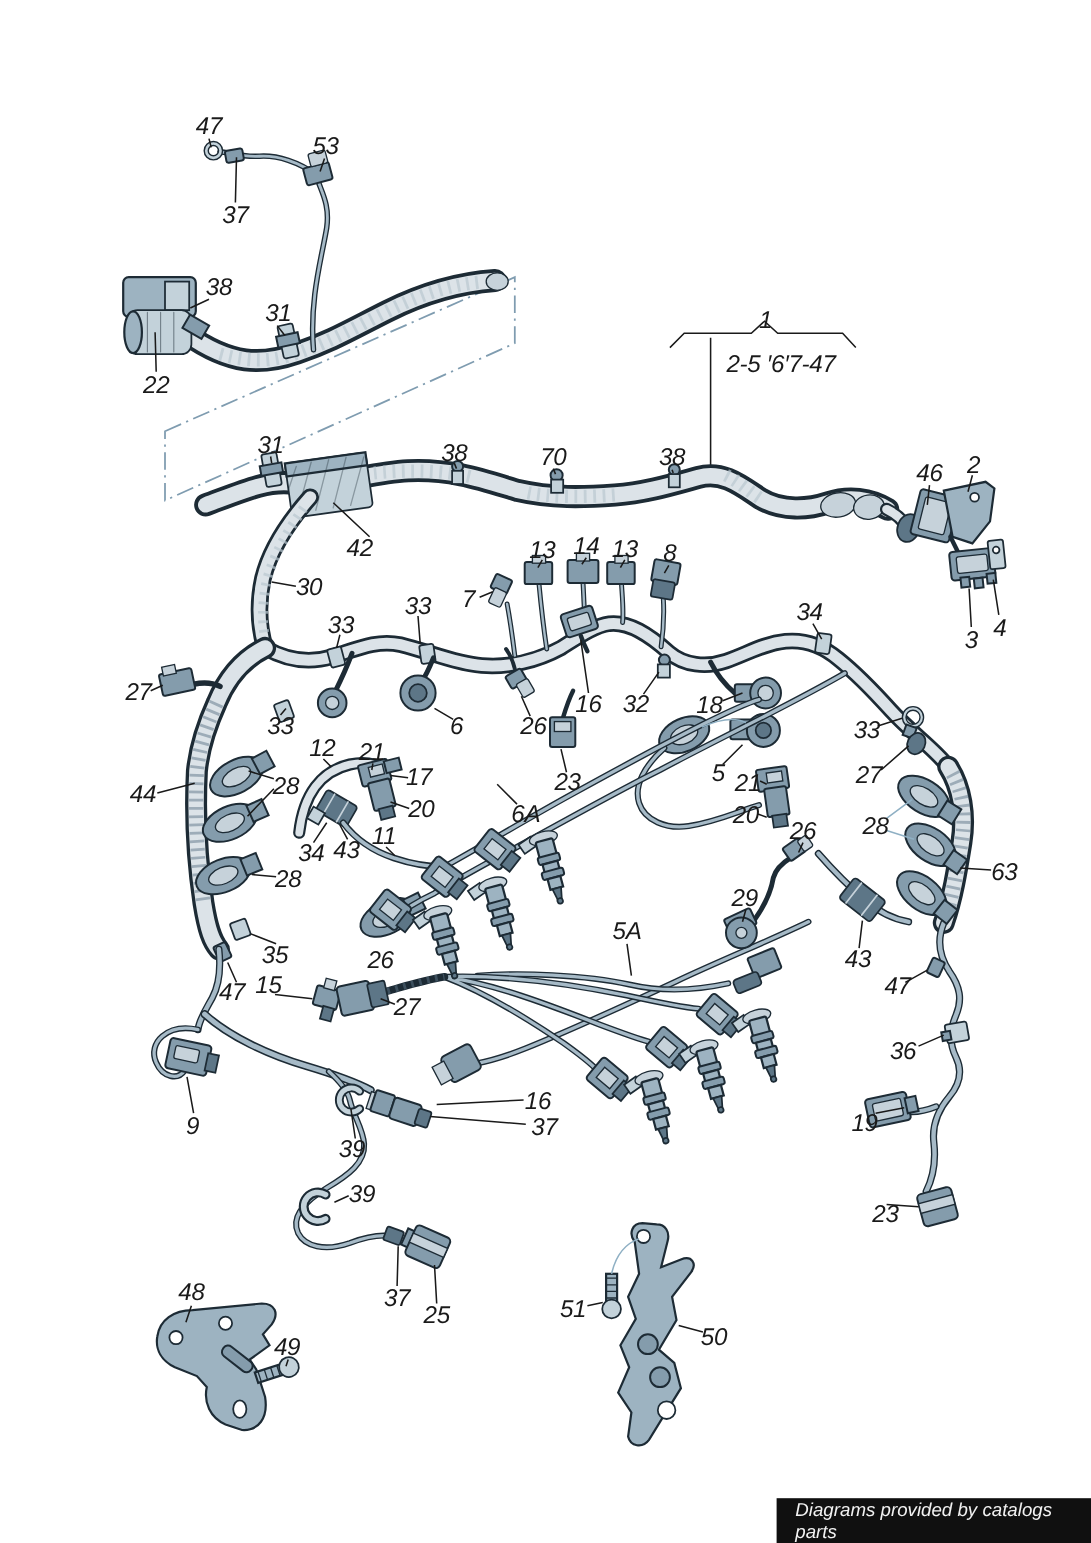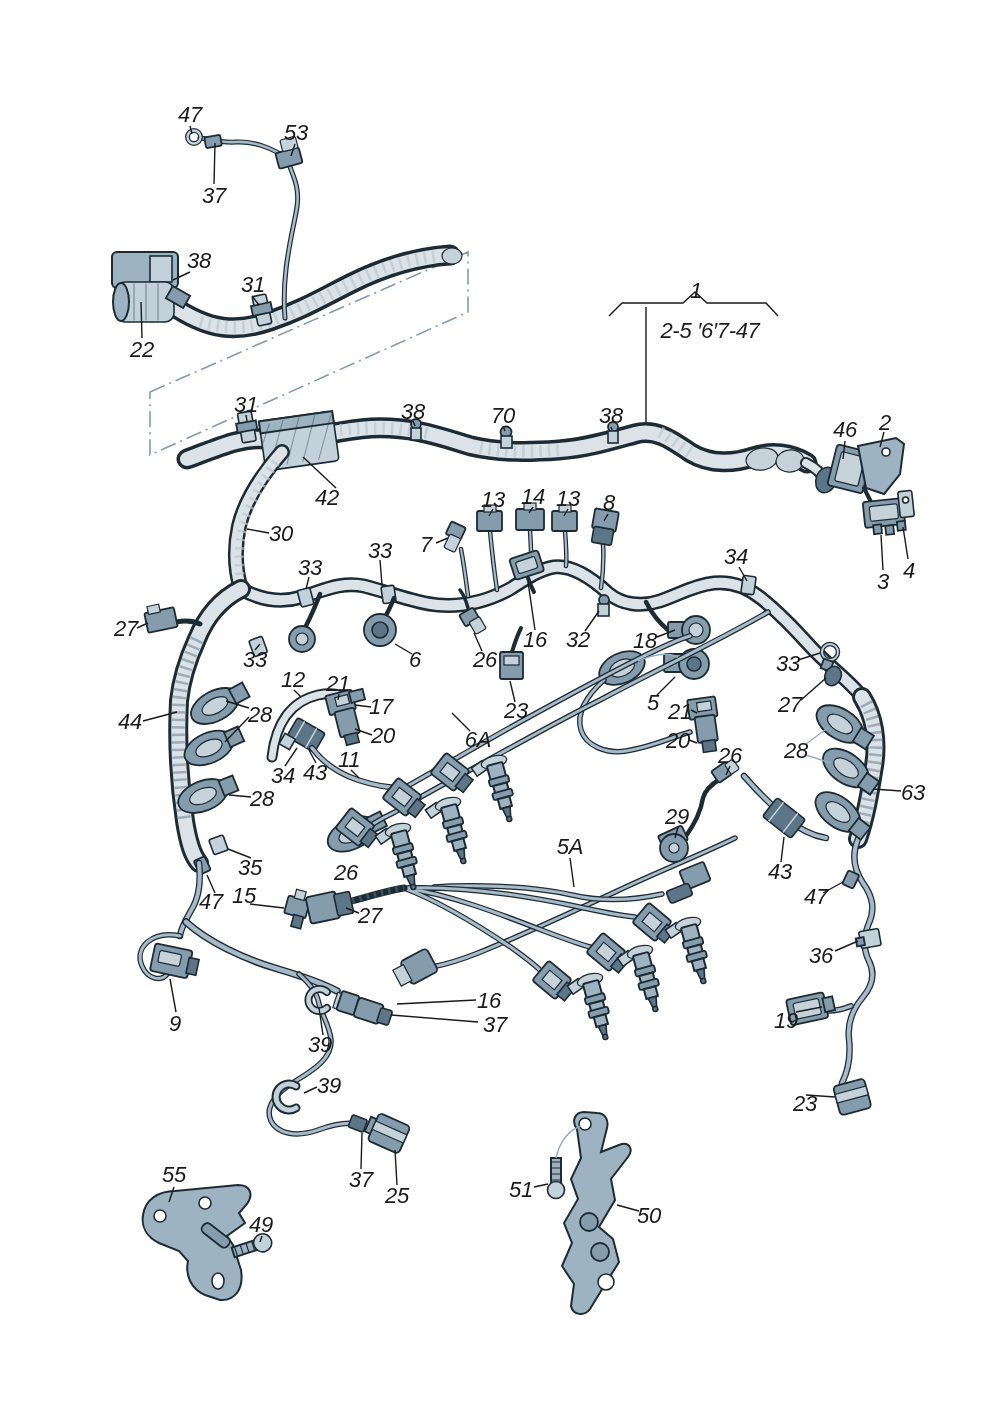--- a/index.html
+++ b/index.html
@@ -540,21 +540,24 @@
       <span class="part-label" style="left: 211px; top: 902px;">47</span>
       <span class="part-label" style="left: 370px; top: 916px;">27</span>
       <span class="part-label" style="left: 821px; top: 956px;">36</span>
       <span class="part-label" style="left: 175px; top: 1024px;">9</span>
       <span class="part-label" style="left: 489px; top: 1001px;">16</span>
       <span class="part-label" style="left: 495px; top: 1025px;">37</span>
       <span class="part-label" style="left: 786px; top: 1021px;">19</span>
       <span class="part-label" style="left: 320px; top: 1045px;">39</span>
       <span class="part-label" style="left: 329px; top: 1086px;">39</span>
       <span class="part-label" style="left: 805px; top: 1104px;">23</span>
-      <span class="part-label" style="left: 174px; top: 1175px;">55</span>
+      <span class="part-label" style="left: 174px; top: 1175px;">48</span>
       <span class="part-label" style="left: 361px; top: 1180px;">37</span>
       <span class="part-label" style="left: 397px; top: 1196px;">25</span>
       <span class="part-label" style="left: 521px; top: 1190px;">51</span>
       <span class="part-label" style="left: 649px; top: 1216px;">50</span>
       <span class="part-label" style="left: 261px; top: 1225px;">49</span>
     </div>
 
+<div class="footer-bar">
+  <span>Diagrams provided by catalogs parts</span>
 </div>
+</div>
 
 </body></html>

